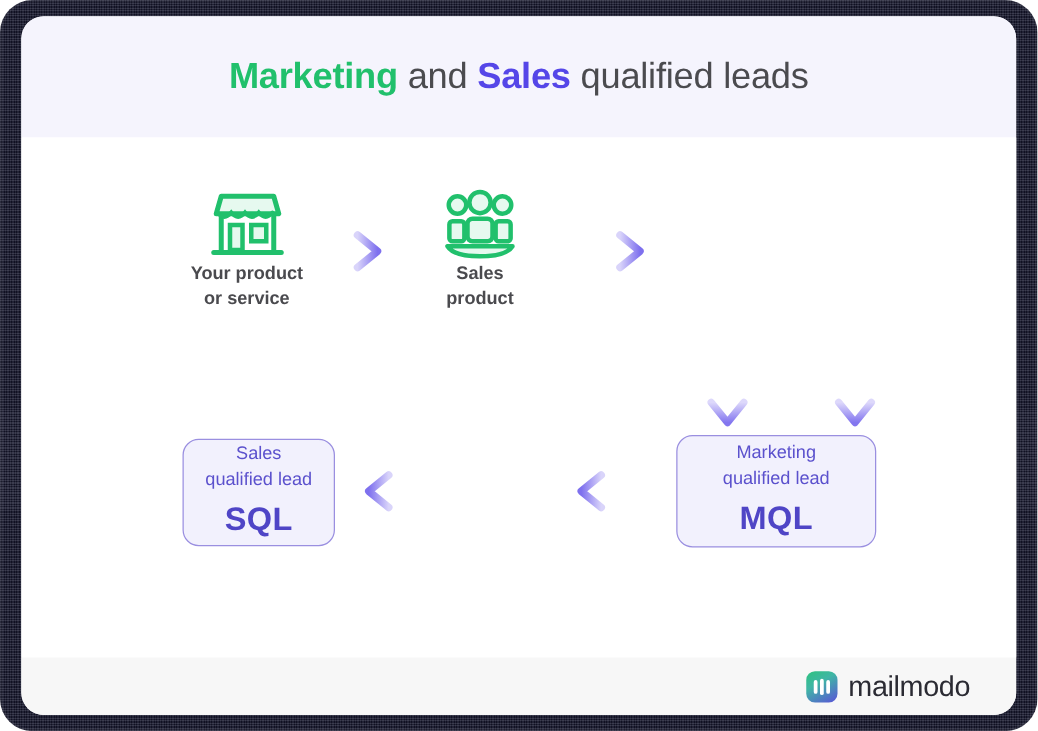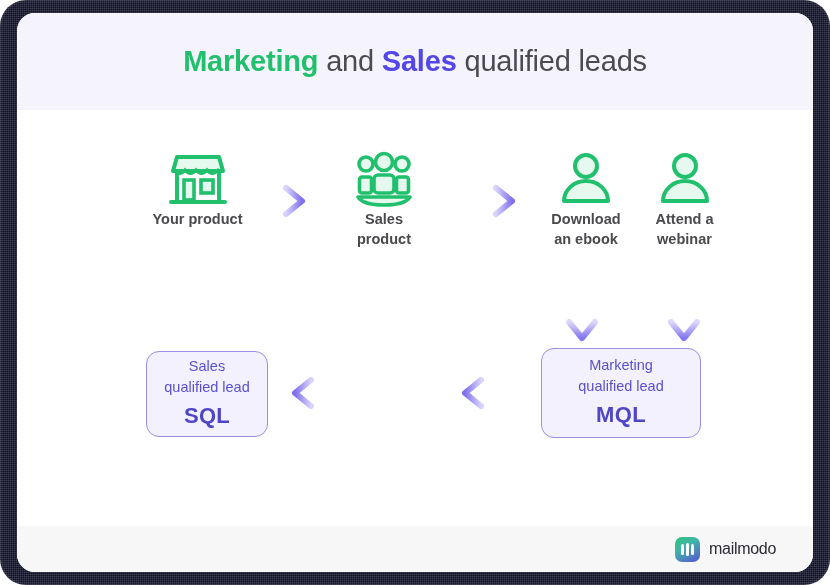--- a/index.html
+++ b/index.html
@@ -100,21 +100,21 @@
     top: 6px;
     width: 3px; height: 13px;
     background: #ffffff;
     border-radius: 1.5px;
     display: block;
   }
   #brand-mark i:nth-child(1) { left: 6px; height: 11px; top: 7px; }
   #brand-mark i:nth-child(2) { left: 11px; }
   #brand-mark i:nth-child(3) { left: 16px; height: 11px; top: 7px; }
   #brand-name {
-    font-size: 16px;
+    font-size: 23px;
     color: #2b2b33;
     letter-spacing: -0.3px;
   }
 
   
   .node {
     position: absolute;
     text-align: center;
   }
   .node .label {
@@ -143,21 +143,21 @@
     display: flex;
     flex-direction: column;
     align-items: center;
     justify-content: center;
     color: #5b51cd;
     font-size: 14.5px;
     line-height: 1.45;
     text-align: center;
   }
   .pillbox .code {
-    font-size: 22px;
+    font-size: 26px;
     font-weight: bold;
     color: #4f45c6;
     margin-top: 2px;
     letter-spacing: 0.3px;
   }
 </style>
 </head>
 <body>
 
 <div id="frame">
@@ -177,20 +177,21 @@
             <path d="M10 21 L10 50" stroke="#21c06c" stroke-width="4" stroke-linecap="round" fill="none"></path>
             <path d="M52 21 L52 50" stroke="#21c06c" stroke-width="4" stroke-linecap="round" fill="none"></path>
             <path d="M6 21 L10 7 L52 7 L56 21 Z" fill="#e6f9ef" stroke="#21c06c" stroke-width="4" stroke-linejoin="round"></path>
             <path d="M7 20 q5.5 7 11 0 q5.5 7 11 0 q5.5 7 11 0 q5.5 7 11 0" stroke="#21c06c" stroke-width="3.2" fill="none" stroke-linecap="round"></path>
             <rect x="17" y="30" width="10" height="20" fill="#e6f9ef" stroke="#21c06c" stroke-width="3.6"></rect>
             <rect x="34" y="30" width="12" height="13" fill="#e6f9ef" stroke="#21c06c" stroke-width="3.6"></rect>
             <path d="M4 52 L58 52" stroke="#21c06c" stroke-width="4" stroke-linecap="round"></path>
           </svg>
         </div>
         <div class="label">Your product</div>
+        <div class="label">or service</div>
       </div>
 
       <div class="arrow" style="left:225px; top:72px;">
         <svg width="70" height="38" viewBox="0 0 70 38" aria-hidden="true">
           <defs>
             <linearGradient id="gR1" x1="0" y1="0" x2="1" y2="0">
               <stop offset="0%" stop-color="#d9d4fa"></stop>
               <stop offset="100%" stop-color="#7e70ee"></stop>
             </linearGradient>
           </defs>
@@ -221,41 +222,21 @@
             <linearGradient id="gR2" x1="0" y1="0" x2="1" y2="0">
               <stop offset="0%" stop-color="#d9d4fa"></stop>
               <stop offset="100%" stop-color="#7e70ee"></stop>
             </linearGradient>
           </defs>
           <path d="M4 19 L58 19" stroke="url(#gR2)" stroke-width="5" stroke-linecap="round" fill="none"></path>
           <path d="M44 6 L60 19 L44 32" stroke="url(#gR2)" stroke-width="6" stroke-linecap="round" stroke-linejoin="round" fill="none"></path>
         </svg>
       </div>
 
-      <div class="node" style="left:498px; top:38px; width:142px;">
-        <div class="icon-wrap">
-          <svg width="58" height="58" viewBox="0 0 58 58" aria-hidden="true">
-            <circle cx="29" cy="16" r="11" fill="#e6f9ef" stroke="#21c06c" stroke-width="4"></circle>
-            <path d="M7 51 a22 20 0 0 1 44 0 Z" fill="#e6f9ef" stroke="#21c06c" stroke-width="4" stroke-linejoin="round"></path>
-          </svg>
-        </div>
-        <div class="label">Download</div>
-        <div class="label">an ebook</div>
-      </div>
-
-      <div class="node" style="left:600px; top:38px; width:135px;">
-        <div class="icon-wrap">
-          <svg width="58" height="58" viewBox="0 0 58 58" aria-hidden="true">
-            <circle cx="29" cy="16" r="11" fill="#e6f9ef" stroke="#21c06c" stroke-width="4"></circle>
-            <path d="M7 51 a22 20 0 0 1 44 0 Z" fill="#e6f9ef" stroke="#21c06c" stroke-width="4" stroke-linejoin="round"></path>
-          </svg>
-        </div>
-        <div class="label">Attend a</div>
-        <div class="label">webinar</div>
-      </div>
+
 
       <div class="arrow" style="left:543px; top:178px;">
         <svg width="44" height="58" viewBox="0 0 44 58" aria-hidden="true">
           <defs>
             <linearGradient id="gD1" x1="0" y1="0" x2="0" y2="1">
               <stop offset="0%" stop-color="#ddd8fb"></stop>
               <stop offset="100%" stop-color="#8376ef"></stop>
             </linearGradient>
           </defs>
           <path d="M22 4 L22 48" stroke="url(#gD1)" stroke-width="5" stroke-linecap="round" fill="none"></path>

